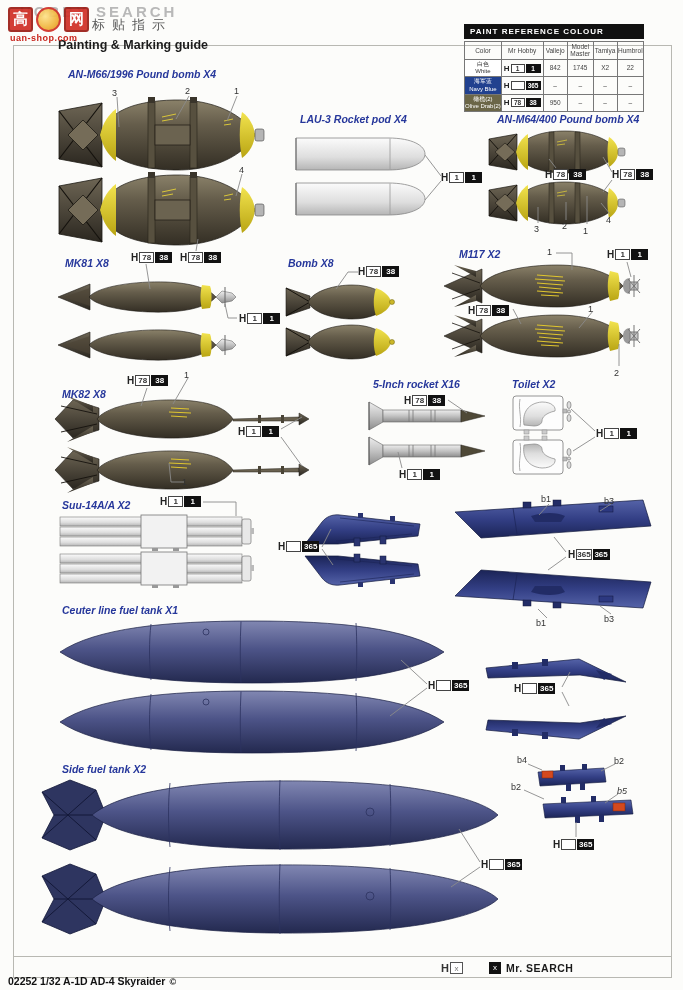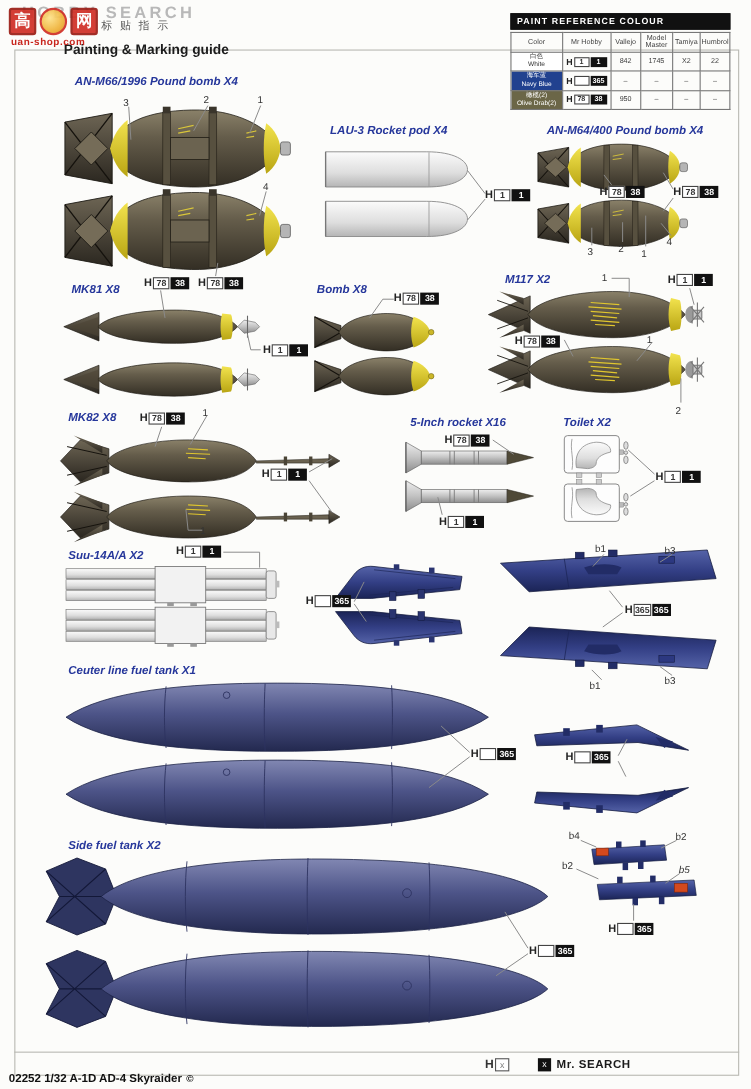--- a/index.html
+++ b/index.html
@@ -2,28 +2,28 @@
 <html><head>
 <meta charset="utf-8">
 <style>
 *{margin:0;padding:0;box-sizing:border-box}
 html,body{background:#e9e9e5;font-family:"Liberation Sans",sans-serif}
 .page{position:relative;width:683px;height:990px;background:#fcfcfa;overflow:hidden;margin:0 auto}
 .frame{position:absolute;left:13px;top:45px;width:659px;height:933px;border:1px solid #b8b8b2}
 .art{position:absolute;left:0;top:0;pointer-events:none}
 
 .wm-search{position:absolute;left:20px;top:3px;font-size:15px;font-weight:bold;color:#b8b8b8;letter-spacing:3px;z-index:1}
-.wm-cn{position:absolute;left:92px;top:16px;font-size:10px;color:#5a5a5a;letter-spacing:7px;z-index:1}
+.wm-cn{position:absolute;left:92px;top:16px;font-size:13px;color:#5a5a5a;letter-spacing:7px;z-index:1}
 .wm-logo{position:absolute;left:8px;top:7px;display:flex;gap:3px;align-items:center;z-index:3}
 .wm-box{width:25px;height:25px;background:#d03028;color:#fff;font-weight:bold;font-size:15px;display:flex;align-items:center;justify-content:center;border-radius:3px;border:2px solid #9c1f18;opacity:.93}
 .wm-thumb{width:25px;height:25px;border-radius:50%;border:2px solid #d03028;background:radial-gradient(circle at 35% 35%,#fde28a,#f0b43c 60%,#d88f1d);opacity:.93}
 .wm-site{position:absolute;left:10px;top:33px;color:#c8251d;font-size:9px;font-weight:bold;letter-spacing:.5px;z-index:3}
 .guide-title{position:absolute;left:58px;top:38px;font-size:12.5px;font-weight:bold;color:#1c1c1c;z-index:2}
 
-.ptable{position:absolute;left:464px;top:12px;width:200px;z-index:2}
+.ptable{position:absolute;left:464px;top:24px;width:180px;z-index:2}
 .pt-title{background:#111;color:#fff;font-size:8px;font-weight:bold;letter-spacing:1px;padding:2px 0 2px 5px;border:1px solid #111}
 .pt-grid{width:100%;border-collapse:collapse;margin-top:2px;border:1px solid #555}
 .pt-grid th,.pt-grid td{border:1px solid #777;font-size:6.5px;text-align:center;color:#444;padding:1px 0;line-height:1.15}
 .pt-grid th{font-weight:normal;height:14px}
 .pt-color div{font-size:6px;line-height:1.2}
 .mh{display:flex;align-items:center;justify-content:center;gap:1px}
 .mh-h{font-size:8px;font-weight:bold;color:#222}
 .mh-w{display:inline-block;width:14px;height:9px;border:1px solid #444;background:#fff;color:#333;font-size:6.5px;font-weight:bold;line-height:8px}
 .mh-b{display:inline-block;min-width:15px;height:9px;background:#111;color:#fff;font-size:6.5px;font-weight:bold;line-height:9px}
 
@@ -496,21 +496,21 @@
     </table>
   </div>
 
   <div id="titles">
       <div class="sec-title" style="left: 68px; top: 68px;">AN-M66/1996 Pound bomb X4</div>
       <div class="sec-title" style="left: 300px; top: 113px;">LAU-3 Rocket pod X4</div>
       <div class="sec-title" style="left: 497px; top: 113px;">AN-M64/400 Pound bomb X4</div>
       <div class="sec-title" style="left: 65px; top: 257px;">MK81 X8</div>
       <div class="sec-title" style="left: 288px; top: 257px;">Bomb X8</div>
       <div class="sec-title" style="left: 459px; top: 248px;">M117 X2</div>
-      <div class="sec-title" style="left: 62px; top: 374px; font-style: italic;">MK82 X8</div>
+      <div class="sec-title" style="left: 62px; top: 388px; font-style: italic;">MK82 X8</div>
       <div class="sec-title" style="left: 373px; top: 378px;">5-Inch rocket X16</div>
       <div class="sec-title" style="left: 512px; top: 378px;">Toilet X2</div>
       <div class="sec-title" style="left: 62px; top: 499px;">Suu-14A/A X2</div>
       <div class="sec-title" style="left: 62px; top: 604px;">Ceuter line fuel tank X1</div>
       <div class="sec-title" style="left: 62px; top: 763px;">Side fuel tank X2</div>
     </div>
   <div id="plabels">
       <div class="plabel" style="left: 131px; top: 251px;">
         <span class="pl-h">H</span>
         <span class="pl-w">78</span>

